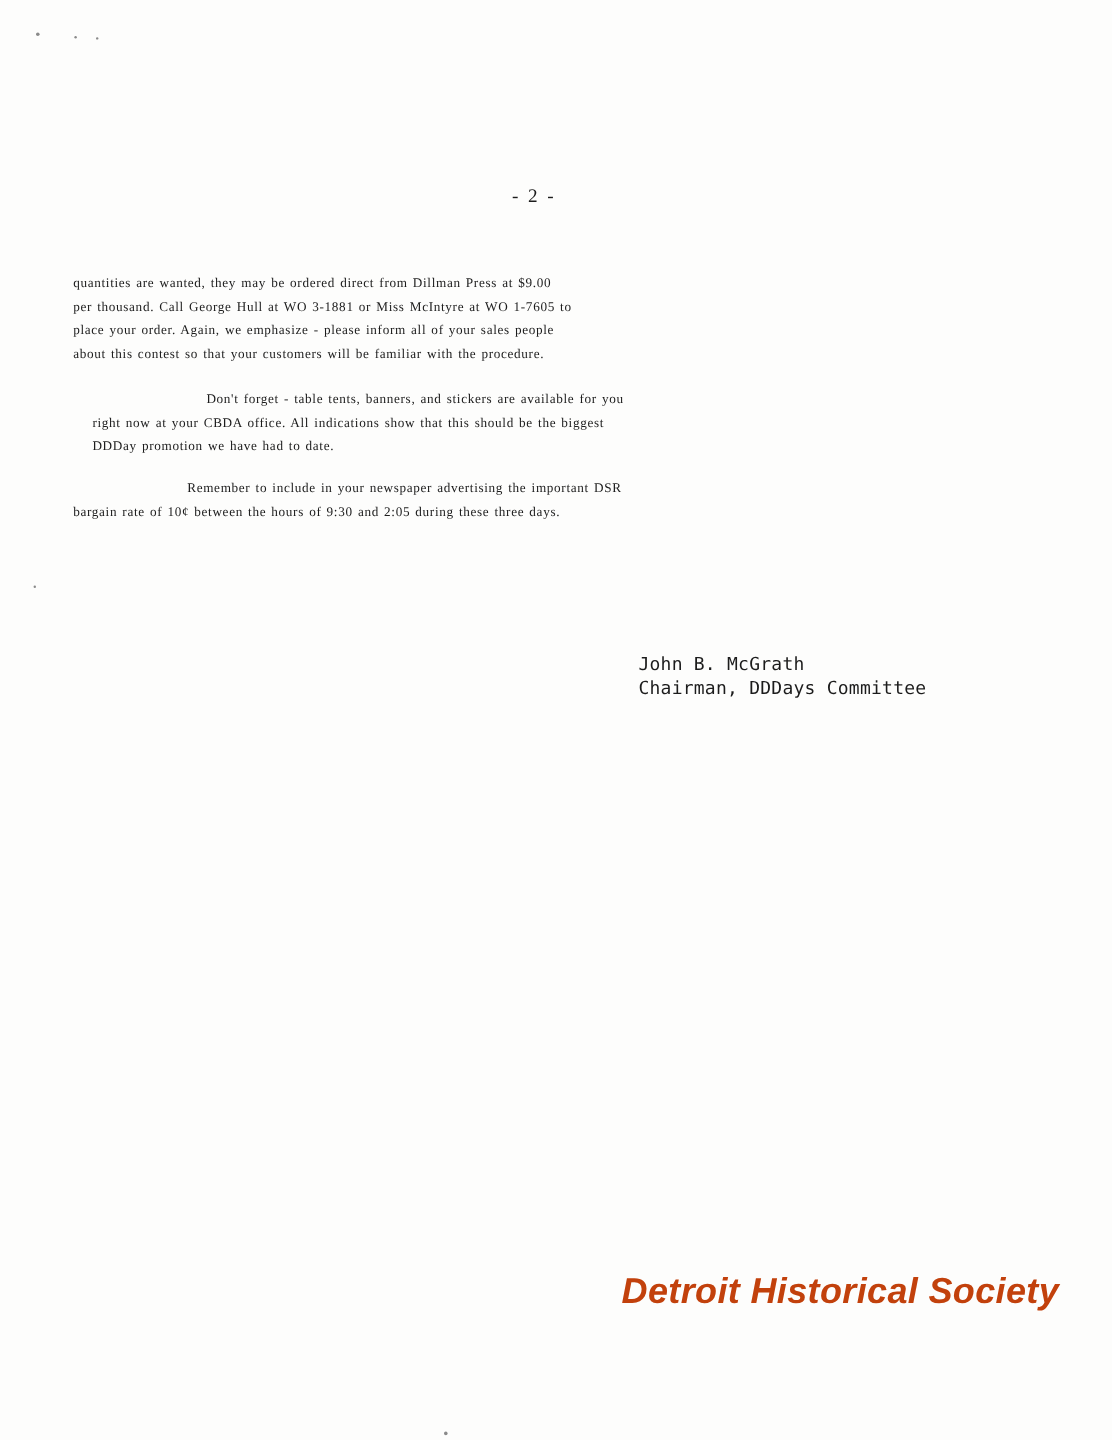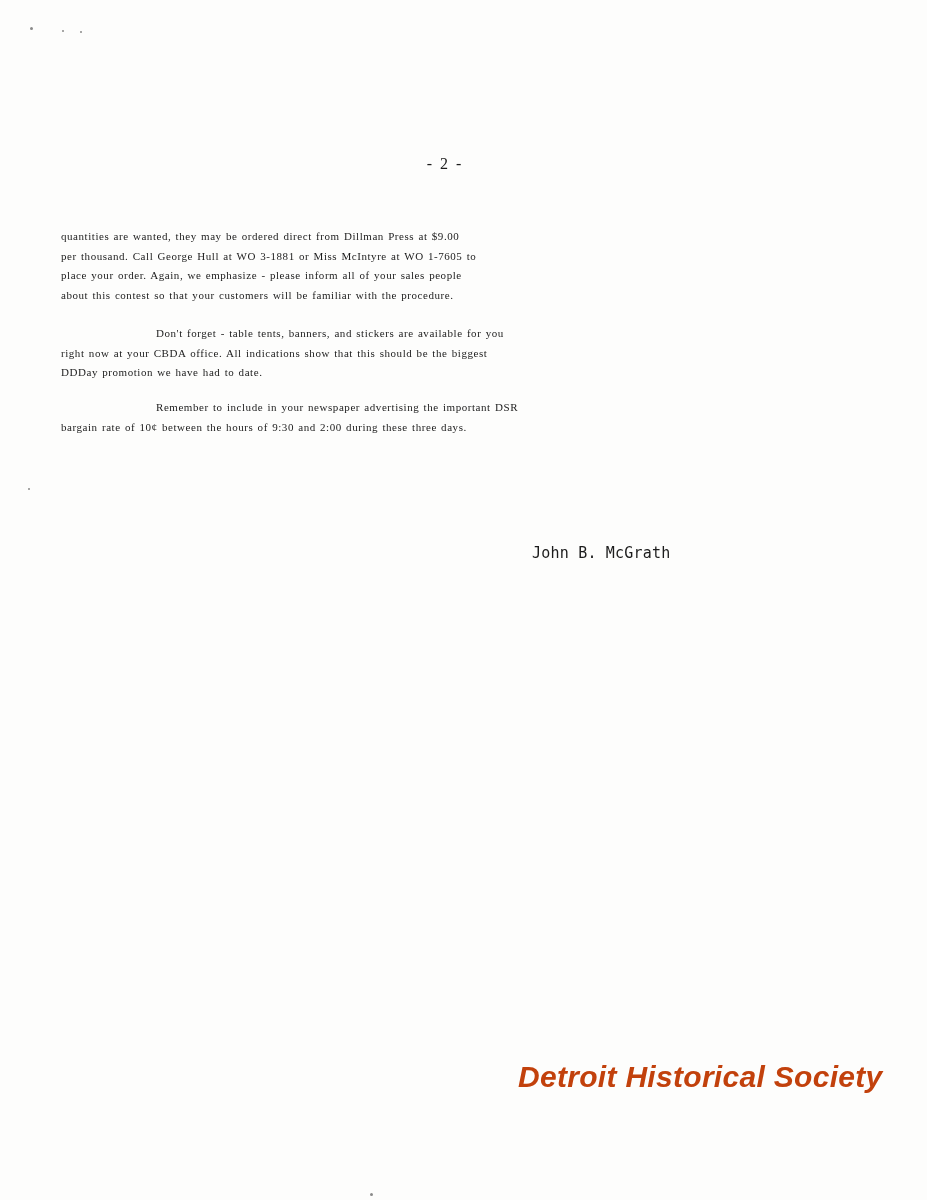--- a/index.html
+++ b/index.html
@@ -35,21 +35,21 @@
       word-spacing: 1px;
     }
     .body-text p {
       margin: 0 0 19px 0;
       white-space: pre-line;
     }
     .body-text p.indent {
       text-indent: 95px;
     }
     .p1 { top: 227px; }
-    .p2 { top: 324px; }
+    .p2 { top: 324px; margin-left: 16px; }
     .p3 { top: 398px; }
     .signature {
       position: absolute;
       left: 532px;
       top: 543px;
       font-family: "DejaVu Sans Mono", "Liberation Mono", monospace;
       font-size: 15px;
       line-height: 20px;
       letter-spacing: 0.2px;
     }
@@ -86,25 +86,26 @@
   </div>
 
   <div class="body-text p2">
     <p class="indent">Don't forget - table tents, banners, and stickers are available for you
 right now at your CBDA office.  All indications show that this should be the biggest
 DDDay promotion we have had to date.</p>
   </div>
 
   <div class="body-text p3">
     <p class="indent">Remember to include in your newspaper advertising the important DSR
-bargain rate of 10¢ between the hours of 9:30 and 2:00 during these three days.</p>
+bargain rate of 10¢ between the hours of 9:30 and 2:05 during these three days.</p>
   </div>
 
   <div class="signature">
     <div>John B. McGrath</div>
+    <div>Chairman, DDDays Committee</div>
   </div>
 
   <div class="watermark">Detroit Historical Society</div>
 
   <span class="speck" style="left:30px;top:27px;width:3px;height:3px;"></span>
   <span class="speck" style="left:62px;top:30px;width:2px;height:2px;"></span>
   <span class="speck" style="left:80px;top:31px;width:2px;height:2px;"></span>
   <span class="speck" style="left:28px;top:488px;width:2px;height:2px;"></span>
   <span class="speck" style="left:370px;top:1193px;width:3px;height:3px;"></span>
 </div>

